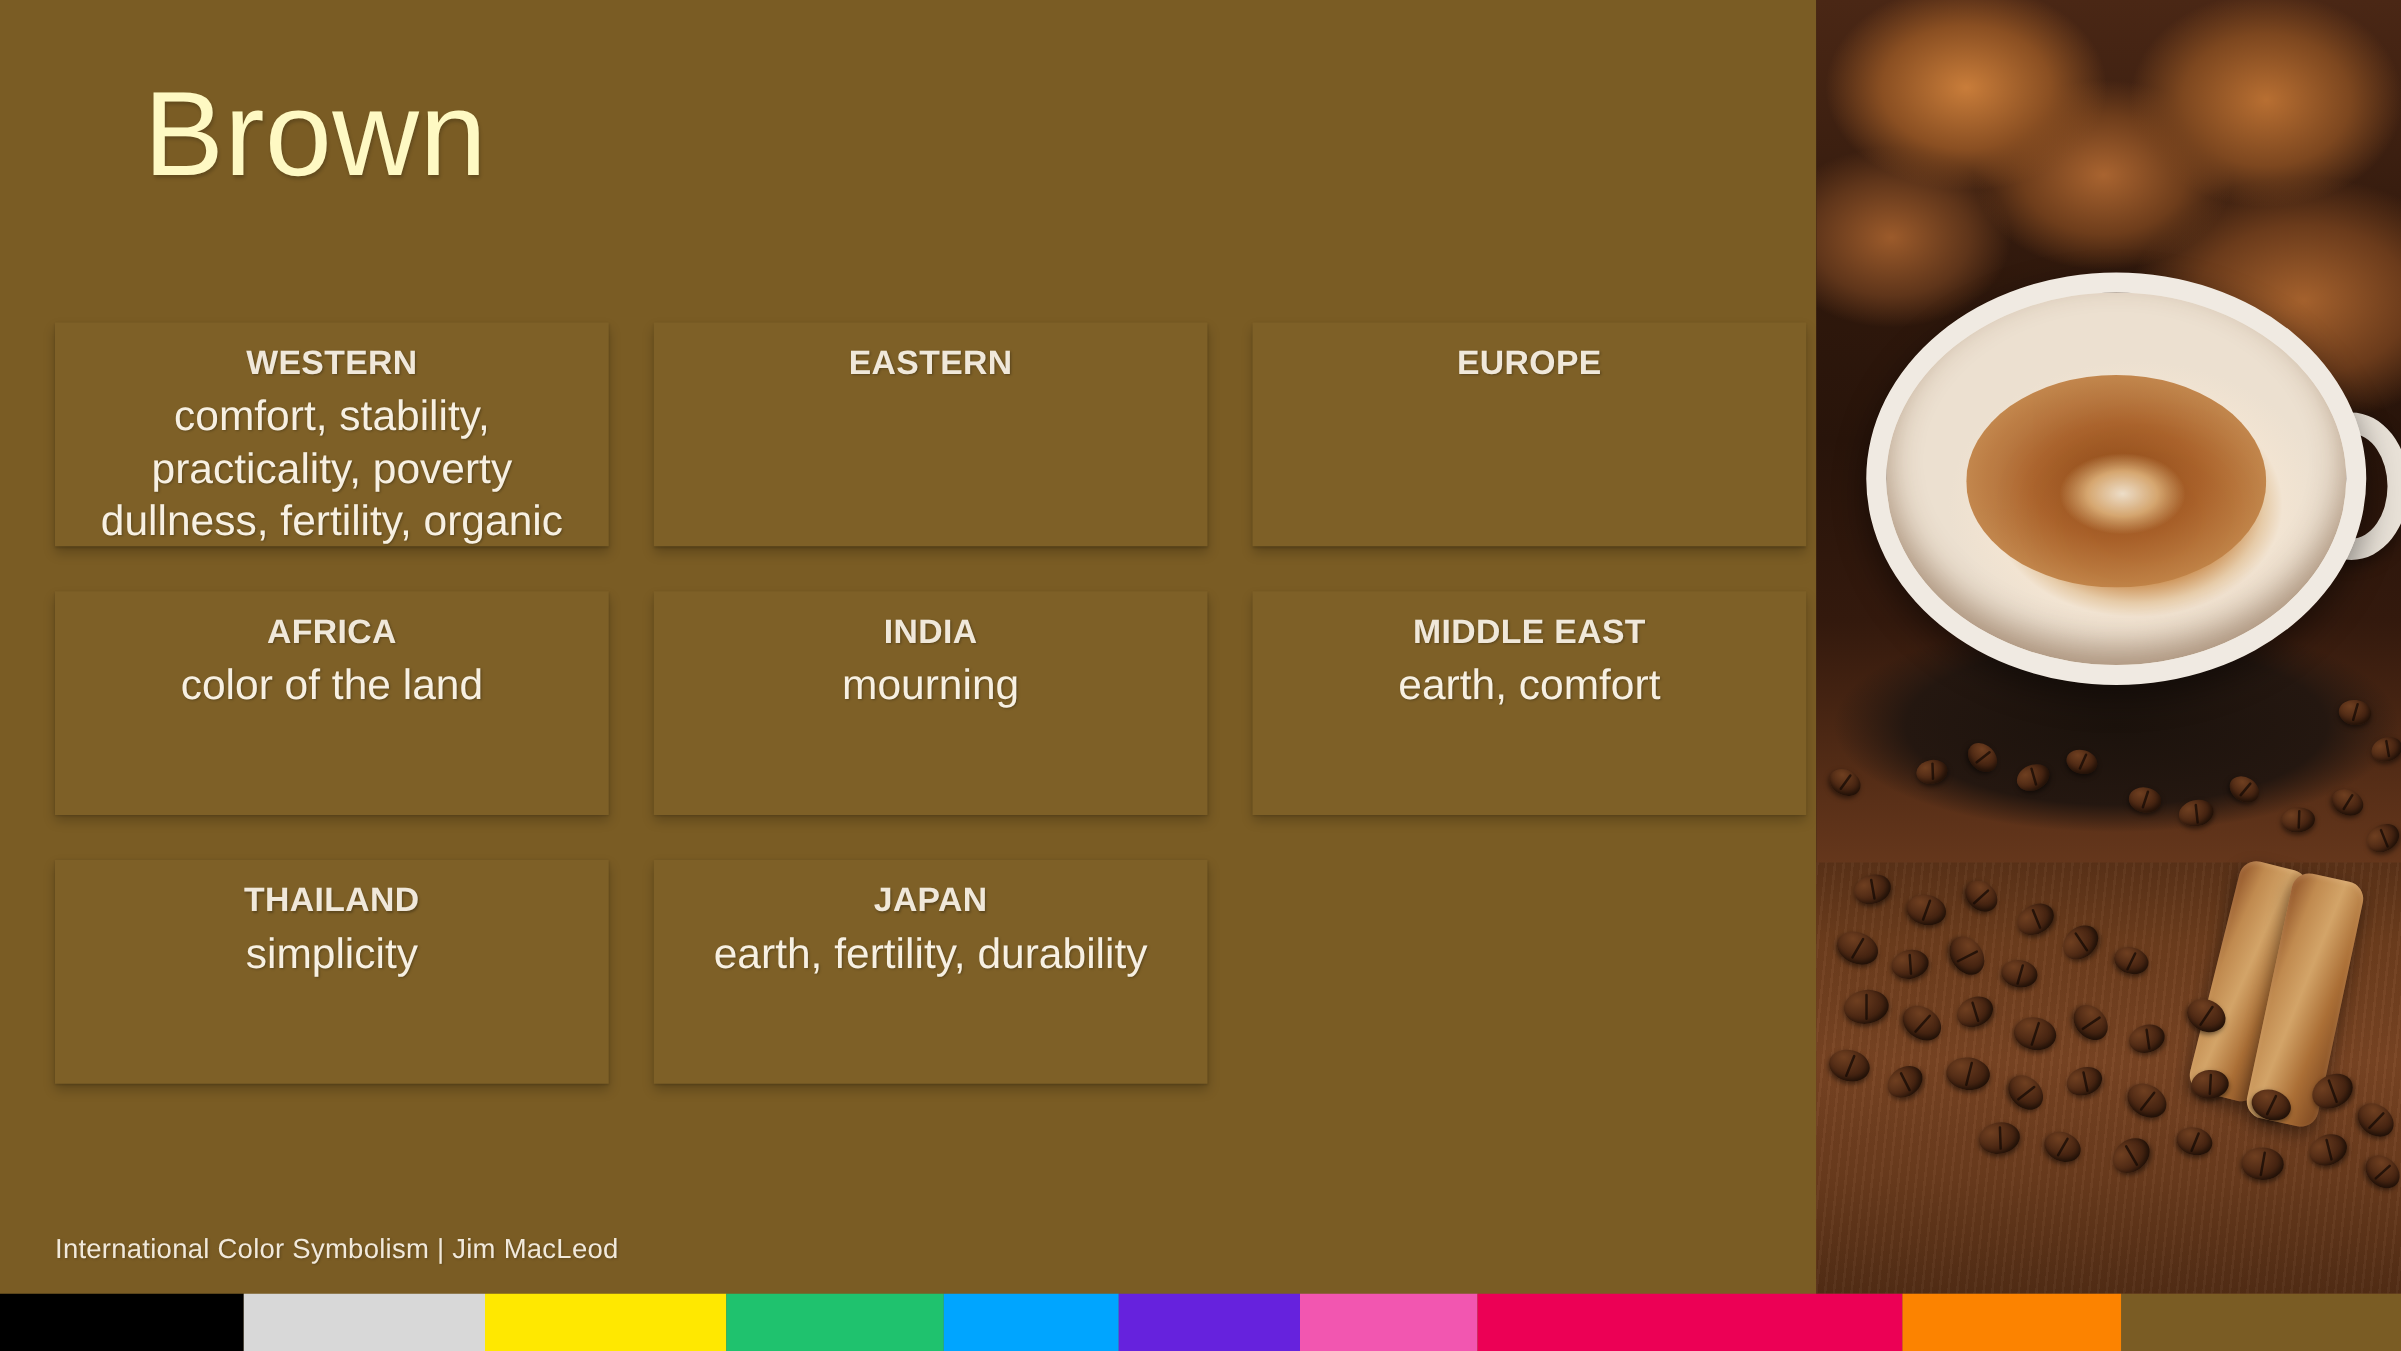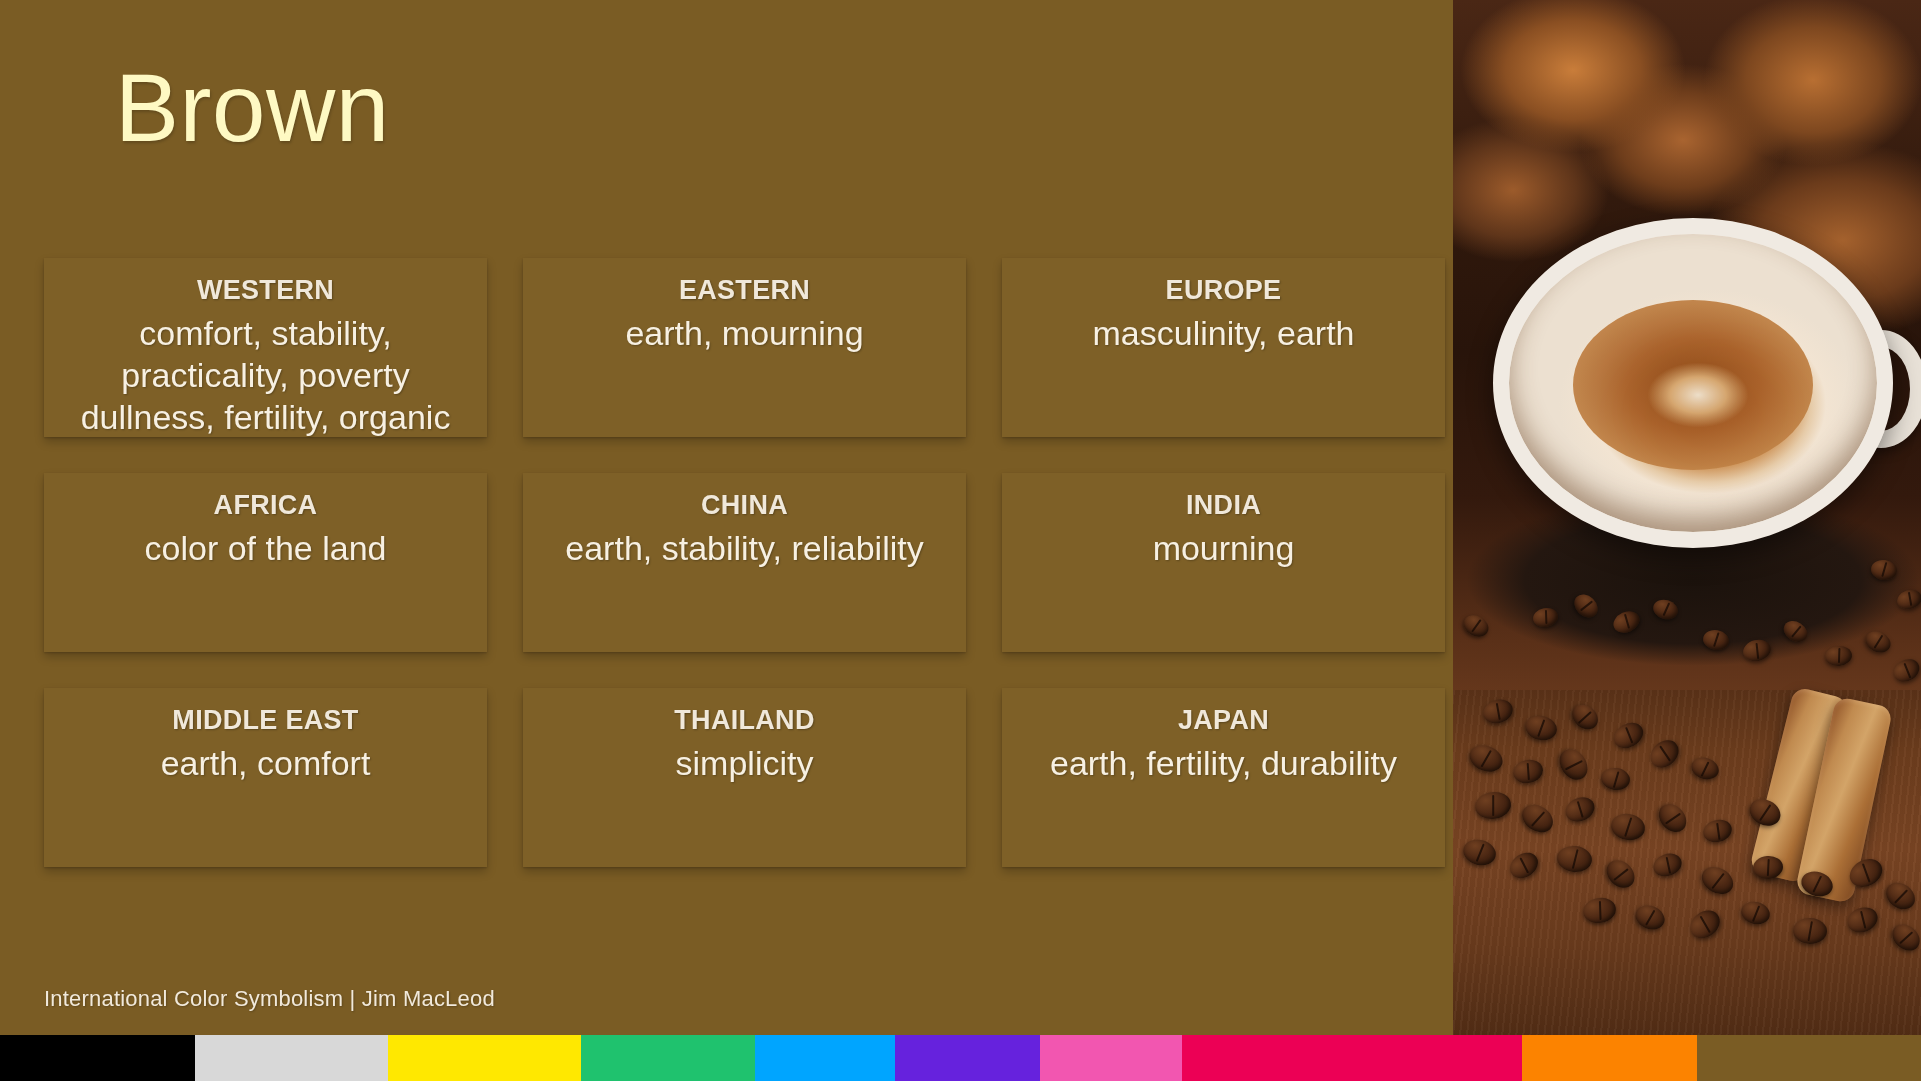--- a/index.html
+++ b/index.html
@@ -222,37 +222,31 @@
 
     <div id="card-grid">
 
       <div class="card">
         <div class="card-title">WESTERN</div>
         <div class="card-desc">comfort, stability, practicality, poverty dullness, fertility, organic</div>
       </div>
 
       <div class="card">
         <div class="card-title">EASTERN</div>
-        <div class="card-desc">earth, mourning</div>
       </div>
 
       <div class="card">
         <div class="card-title">EUROPE</div>
-        <div class="card-desc">masculinity, earth</div>
       </div>
 
       <div class="card">
         <div class="card-title">AFRICA</div>
         <div class="card-desc">color of the land</div>
       </div>
 
-      <div class="card">
-        <div class="card-title">CHINA</div>
-        <div class="card-desc">earth, stability, reliability</div>
-      </div>
 
       <div class="card">
         <div class="card-title">INDIA</div>
         <div class="card-desc">mourning</div>
       </div>
 
       <div class="card">
         <div class="card-title">MIDDLE EAST</div>
         <div class="card-desc">earth, comfort</div>
       </div>

